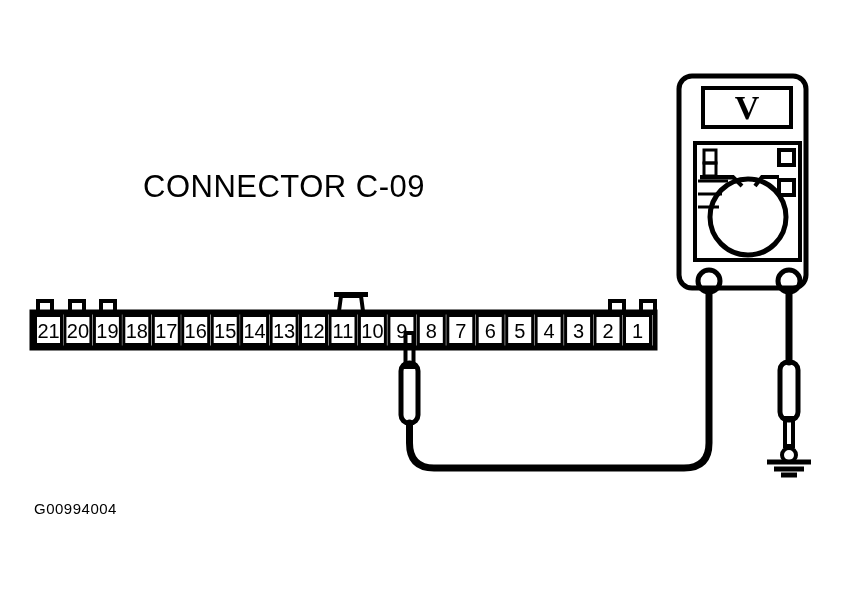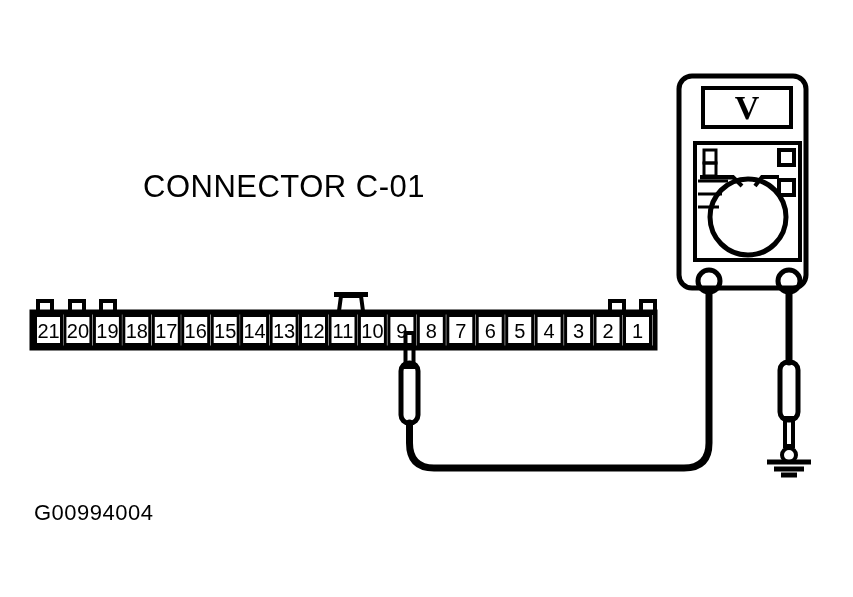--- a/index.html
+++ b/index.html
@@ -1,30 +1,30 @@
 <!DOCTYPE html>
 <html><head>
 <meta charset="utf-8">
 <style>
   html,body{margin:0;padding:0;background:#fff;}
   body{width:853px;height:597px;position:relative;overflow:hidden;
        font-family:"Liberation Sans",sans-serif;color:#000;}
   #stage{position:absolute;left:0;top:0;width:853px;height:597px;}
   .lbl{position:absolute;font-size:31px;letter-spacing:.5px;line-height:42px;white-space:pre;}
   #caption{left:143px;top:166px;}
-  #figid{position:absolute;left:34px;top:500px;font-size:22px;letter-spacing:.5px;}
+  #figid{position:absolute;left:34px;top:500px;font-size:15px;letter-spacing:.5px;}
   svg{position:absolute;left:0;top:0;}
   .pinnum{font-size:20px;font-family:"Liberation Sans",sans-serif;}
 </style>
 </head>
 <body>
 
 <div id="stage">
 
-  <div class="lbl" id="caption"><span>CONNECTOR C-01</span><br></div>
+  <div class="lbl" id="caption"><span>CONNECTOR C-09</span><br></div>
 
   <div id="figid">G00994004</div>
 
   <svg width="853" height="597" viewBox="0 0 853 597">
 
     <g>
 
       <g>
         <rect x="38" y="301" width="14" height="12" fill="none" stroke="#000" stroke-width="4"></rect>
         <rect x="70" y="301" width="14" height="12" fill="none" stroke="#000" stroke-width="4"></rect>

